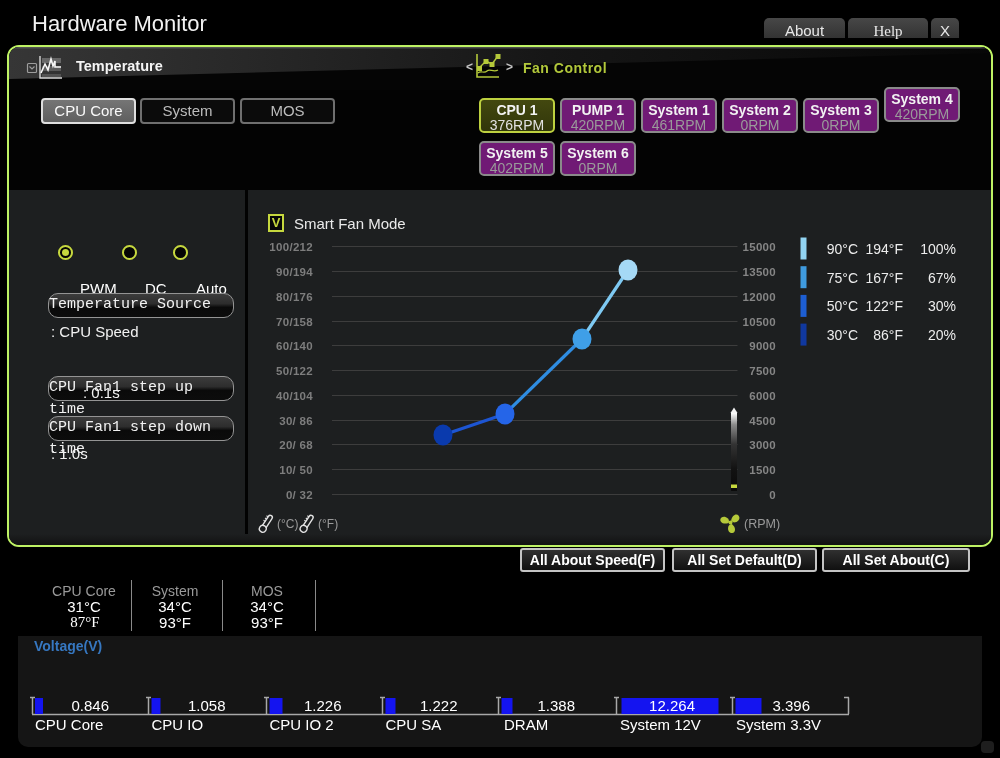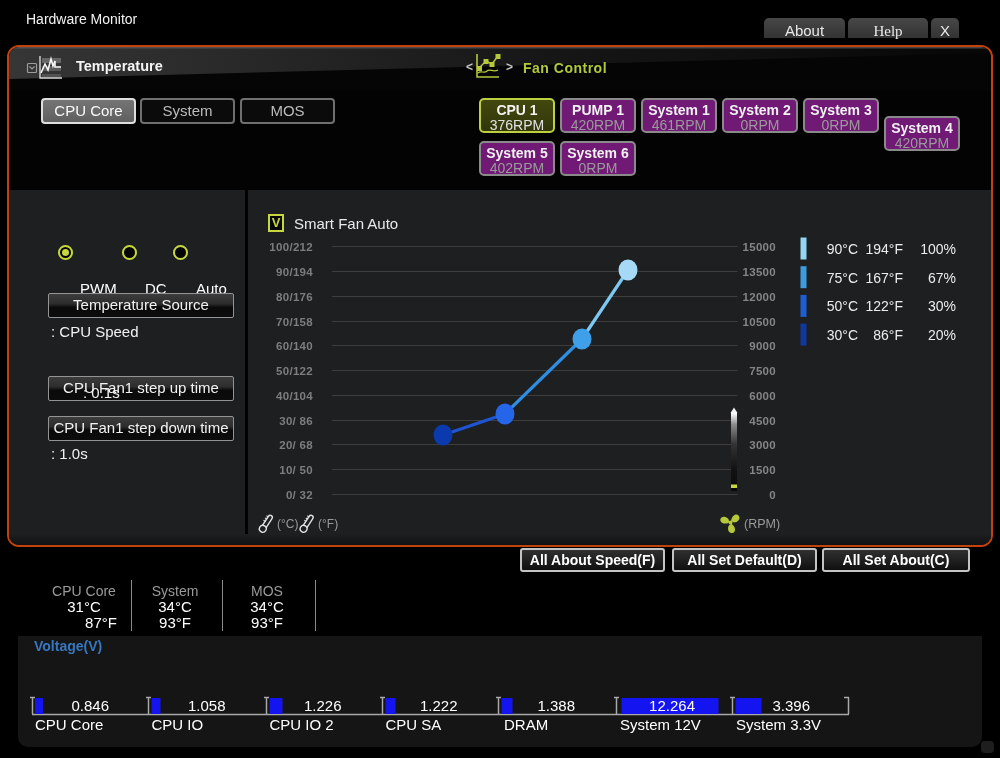--- a/index.html
+++ b/index.html
@@ -1,46 +1,46 @@
 <!DOCTYPE html>
 <html><head>
 <meta charset="utf-8">
 <style>
   html,body{margin:0;padding:0;background:#000;}
   body{width:1000px;height:758px;position:relative;overflow:hidden;
        font-family:"Liberation Sans", sans-serif;}
   .abs{position:absolute;}
-  #title{left:26px;top:11px;font-size:14px;color:#f2f2f2;}
+  #title{left:32px;top:11px;font-size:22px;color:#f2f2f2;}
   .toptab{top:18px;height:20px;background:linear-gradient(#474747,#333);
       border-radius:5px 5px 0 0;color:#e8e8e8;font-size:15px;text-align:center;
       line-height:26px;}
   #panel{left:7px;top:45px;width:982px;height:498px;background:#030303;
-      border:2px solid #c2410c;border-radius:12px;overflow:hidden;}
+      border:2px solid #bef264;border-radius:12px;overflow:hidden;}
   #phead{left:0;top:0;width:982px;height:43px;}
   #ptemp{left:67px;top:11px;font-size:14.5px;font-weight:bold;color:#f5f5f5;}
   #fanlbl{left:514px;top:13px;font-size:14px;font-weight:bold;color:#b2c83b;letter-spacing:0.5px;}
   .navarr{top:13px;font-size:12px;font-weight:bold;color:#c4c4c4;}
   .ltab{top:51px;height:22px;width:91px;font-size:15px;text-align:center;line-height:22px;
       background:#0b0b0b;border:2px solid #6f6f6f;border-radius:4px;color:#bcbcbc;}
   .ltab.sel{background:linear-gradient(#757575,#5f5f5f);border-color:#dedede;color:#fafafa;}
   .fbtn{width:72px;height:31px;background:#701a75;border:2px solid #8a8a8a;border-radius:5px;
       text-align:center;color:#f2f2f2;}
   .fbtn .n{font-size:14px;font-weight:bold;line-height:16px;padding-top:2px;}
   .fbtn .r{font-size:14px;color:#9a9a9a;line-height:14px;}
   .fbtn.sel{background:linear-gradient(#43480f,#31360a);border-color:#bdd03f;}
   .fbtn.sel .r{color:#e2e2e2;}
   #content{left:0px;top:143px;width:982px;height:392px;background:#1d1f20;}
   #cdivider{left:236px;top:143px;width:3px;height:392px;background:#020202;}
   #cfade{left:0px;top:487px;width:982px;height:12px;background:linear-gradient(#1d1f20,#101010);}
   .radio{top:198px;width:11px;height:11px;border-radius:50%;border:2px solid #c6d83e;background:#050505;}
   .radio .dot{position:absolute;left:2px;top:2px;width:7px;height:7px;border-radius:50%;background:#c6d83e;}
   .rlbl{top:197px;font-size:15px;color:#fff;margin-top:36px;}
   .lbtn{left:39px;width:184px;height:23px;background:linear-gradient(#3c3c3c 0%,#2d2d2d 42%,#0a0a0a 58%,#0c0c0c 100%);
-      border:1px solid #949494;border-radius:2px;color:#f2f2f2;font-size:15px;
-      text-align:center;line-height:22px;}
+      border:1px solid #949494;border-radius:10px;color:#f2f2f2;font-size:15px;
+      line-height:22px;font-family:Liberation Mono, monospace;}
   .lval{left:42px;font-size:15px;color:#f2f2f2;}
   #chk{left:259px;top:167px;width:12px;height:14px;border:2px solid #c6d83e;background:#080808;
       color:#c6d83e;font-size:13px;font-weight:bold;text-align:center;line-height:14px;}
   #chklbl{left:285px;top:168px;font-size:15px;color:#eaeaea;}
   .bbtn{top:548px;height:20px;background:linear-gradient(#303030,#101010);border:2px solid #c4c4c4;
       border-radius:3px;color:#fff;font-size:14px;font-weight:bold;text-align:center;line-height:20px;}
   .tname{top:583px;font-size:14px;color:#9a9a9a;width:90px;text-align:center;}
   .tval{font-size:15px;color:#fff;width:90px;text-align:center;}
   .tsep{top:580px;width:1px;height:51px;background:#8a8a8a;}
   #vpanel{left:18px;top:636px;width:964px;height:111px;background:#151515;border-radius:0 0 10px 10px;}
@@ -89,21 +89,21 @@
       <div class="r">461RPM</div>
     </div>
   <div class="abs fbtn" style="left:713px;top:51px;">
       <div class="n">System 2</div>
       <div class="r">0RPM</div>
     </div>
   <div class="abs fbtn" style="left:794px;top:51px;">
       <div class="n">System 3</div>
       <div class="r">0RPM</div>
     </div>
-  <div class="abs fbtn" style="left:875px;top:69px;">
+  <div class="abs fbtn" style="left:875px;top:40px;">
       <div class="n">System 4</div>
       <div class="r">420RPM</div>
     </div>
   <div class="abs fbtn" style="left:470px;top:94px;">
       <div class="n">System 5</div>
       <div class="r">402RPM</div>
     </div>
   <div class="abs fbtn" style="left:551px;top:94px;">
       <div class="n">System 6</div>
       <div class="r">0RPM</div>
@@ -121,21 +121,21 @@
   <div class="abs radio" style="left:164px;"></div>
   <div class="abs rlbl" style="left:187px;">Auto</div>
   <div class="abs lbtn" style="top:246px;">Temperature Source</div>
   <div class="abs lval" style="top:276px;">: CPU Speed</div>
   <div class="abs lbtn" style="top:293px;margin-top:36px;">CPU Fan1 step up time</div>
   <div class="abs lval" style="top:337px;margin-left:32px;">: 0.1s</div>
   <div class="abs lbtn" style="top:369px;">CPU Fan1 step down time</div>
   <div class="abs lval" style="top:398px;">: 1.0s</div>
 
   <div class="abs" id="chk">V</div>
-  <div class="abs" id="chklbl">Smart Fan Auto</div>
+  <div class="abs" id="chklbl">Smart Fan Mode</div>
   <svg class="abs" style="left:0;top:143px;" width="982" height="392">
     <g stroke="#3d3d3d" stroke-width="1">
       <line x1="323" y1="56.5" x2="728.5" y2="56.5"></line>
       <line x1="323" y1="81.5" x2="728.5" y2="81.5"></line>
       <line x1="323" y1="106.5" x2="728.5" y2="106.5"></line>
       <line x1="323" y1="131.5" x2="728.5" y2="131.5"></line>
       <line x1="323" y1="155.5" x2="728.5" y2="155.5"></line>
       <line x1="323" y1="180.5" x2="728.5" y2="180.5"></line>
       <line x1="323" y1="205.5" x2="728.5" y2="205.5"></line>
       <line x1="323" y1="230.5" x2="728.5" y2="230.5"></line>
@@ -264,21 +264,21 @@
 </div>
 
 <div class="abs bbtn" style="left:520px;width:141px;">All About Speed(F)</div>
 <div class="abs bbtn" style="left:672px;width:141px;">All Set Default(D)</div>
 <div class="abs bbtn" style="left:822px;width:144px;">All Set About(C)</div>
 
 <div class="abs tname" style="left:39px;">CPU Core</div>
 <div class="abs tname" style="left:130px;">System</div>
 <div class="abs tname" style="left:222px;">MOS</div>
 <div class="abs tval" style="left:39px;top:598px;">31°C</div>
-<div class="abs tval" style="left:56px;top:614px;">87°F</div>
+<div class="abs tval" style="left:40px;top:614px;font-family:Liberation Serif, serif;">87°F</div>
 <div class="abs tval" style="left:130px;top:598px;">34°C</div>
 <div class="abs tval" style="left:130px;top:614px;">93°F</div>
 <div class="abs tval" style="left:222px;top:598px;">34°C</div>
 <div class="abs tval" style="left:222px;top:614px;">93°F</div>
 <div class="abs tsep" style="left:131px;"></div>
 <div class="abs tsep" style="left:222px;"></div>
 <div class="abs tsep" style="left:315px;"></div>
 
 <div class="abs" id="vpanel">
   <div id="vlabel">Voltage(V)</div>

